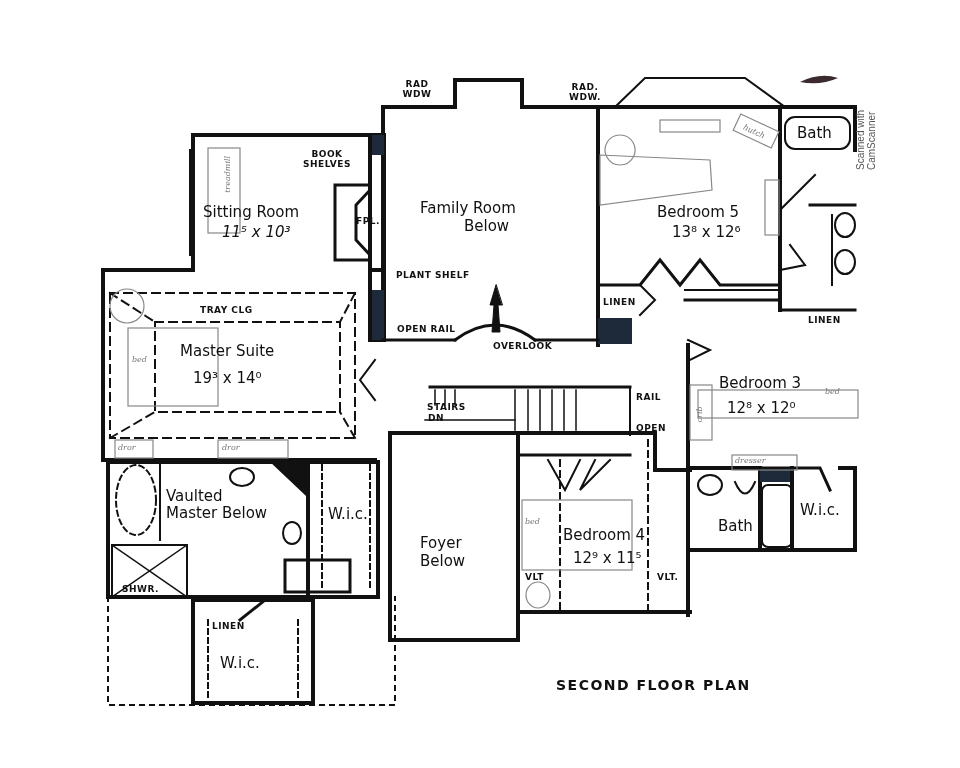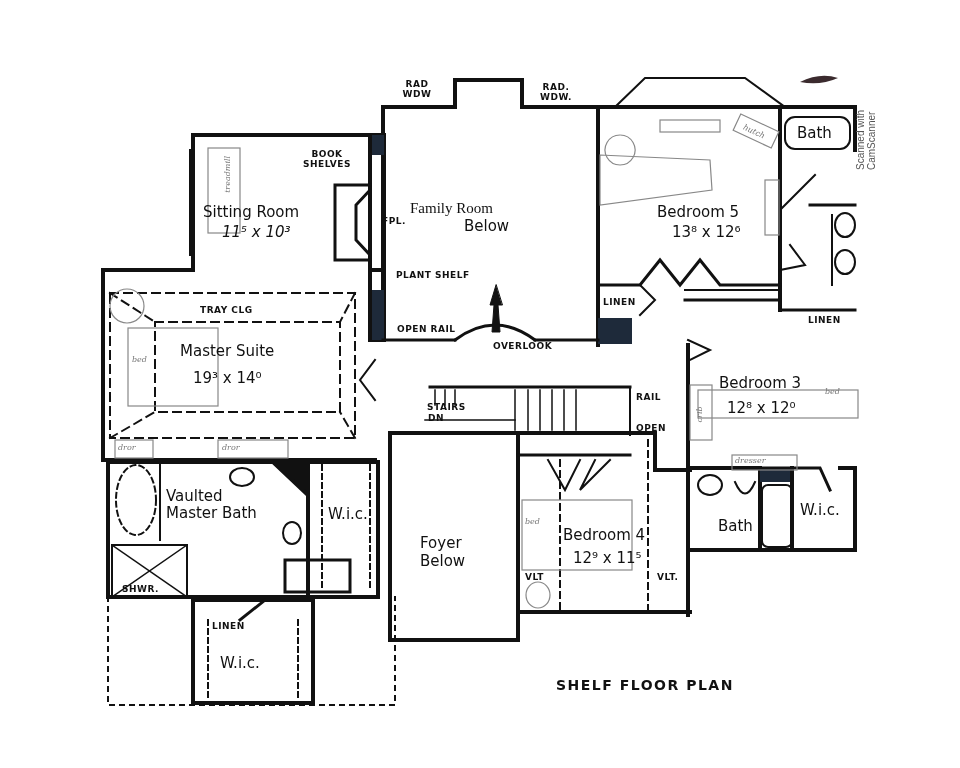--- a/index.html
+++ b/index.html
@@ -149,25 +149,25 @@
     <rect x="115" y="440" width="38" height="18"></rect>
     <rect x="218" y="440" width="70" height="18"></rect>
   </g>
 
   <path d="M800,82 Q820,72 838,78 Q820,86 800,82 Z" fill="#3b2b2e"></path>
 </svg>
 
 <div class="lbl room" style="left:203px;top:204px;">Sitting Room</div>
 <div class="lbl dim" style="left:222px;top:224px;font-style:italic;">11⁵ x 10³</div>
 <div class="lbl small" style="left:302px;top:150px;width:50px;white-space:normal;">BOOK SHELVES</div>
-<div class="lbl small" style="left:345px;top:217px;padding-left:37px;">FPL.</div>
+<div class="lbl small" style="left:356px;top:217px;">FPL.</div>
 
 <div class="lbl small" style="left:402px;top:80px;width:30px;white-space:normal;">RAD WDW</div>
-<div class="lbl small" style="left:540px;top:83px;width:32px;white-space:normal;">RAD. WDW.</div>
-<div class="lbl room" style="left:410px;top:200px;font-family:Liberation Serif, serif;">Family Room</div>
+<div class="lbl small" style="left:569px;top:83px;width:32px;white-space:normal;">RAD. WDW.</div>
+<div class="lbl room" style="left:420px;top:200px;">Family Room</div>
 <div class="lbl room" style="left:464px;top:218px;">Below</div>
 
 <div class="lbl room" style="left:657px;top:204px;">Bedroom 5</div>
 <div class="lbl dim" style="left:672px;top:224px;">13⁸ x 12⁶</div>
 <div class="lbl room" style="left:797px;top:125px;">Bath</div>
 
 <div class="lbl small" style="left:396px;top:271px;">PLANT SHELF</div>
 <div class="lbl small" style="left:397px;top:325px;">OPEN RAIL</div>
 <div class="lbl small" style="left:493px;top:342px;">OVERLOOK</div>
 <div class="lbl small" style="left:636px;top:383px;margin-top:41px;">OPEN</div>
@@ -178,21 +178,21 @@
 <div class="lbl small" style="left:808px;top:316px;">LINEN</div>
 
 <div class="lbl small" style="left:200px;top:306px;">TRAY CLG</div>
 <div class="lbl room" style="left:180px;top:343px;">Master Suite</div>
 <div class="lbl dim" style="left:193px;top:370px;">19³ x 14⁰</div>
 
 <div class="lbl room" style="left:719px;top:375px;">Bedroom 3</div>
 <div class="lbl dim" style="left:727px;top:400px;">12⁸ x 12⁰</div>
 
 <div class="lbl room" style="left:166px;top:488px;text-align:left;">Vaulted</div>
-<div class="lbl room" style="left:166px;top:505px;text-align:left;">Master Bath</div>
+<div class="lbl room" style="left:166px;top:505px;text-align:left;">Master Below</div>
 <div class="lbl small" style="left:122px;top:585px;">SHWR.</div>
 <div class="lbl room" style="left:328px;top:506px;">W.i.c.</div>
 <div class="lbl small" style="left:212px;top:622px;">LINEN</div>
 <div class="lbl room" style="left:220px;top:655px;">W.i.c.</div>
 
 <div class="lbl room" style="left:420px;top:535px;">Foyer</div>
 <div class="lbl room" style="left:420px;top:553px;">Below</div>
 
 <div class="lbl room" style="left:563px;top:527px;">Bedroom 4</div>
 <div class="lbl dim" style="left:573px;top:550px;">12⁹ x 11⁵</div>
@@ -205,14 +205,14 @@
 <div class="lbl hand" style="left:210px;top:170px;transform:rotate(-90deg);">treadmill</div>
 <div class="lbl hand" style="left:742px;top:128px;transform:rotate(25deg);">hutch</div>
 <div class="lbl hand" style="left:132px;top:356px;">bed</div>
 <div class="lbl hand" style="left:118px;top:444px;">dror</div>
 <div class="lbl hand" style="left:222px;top:444px;">dror</div>
 <div class="lbl hand" style="left:825px;top:388px;">bed</div>
 <div class="lbl hand" style="left:692px;top:410px;transform:rotate(-90deg);">crib</div>
 <div class="lbl hand" style="left:735px;top:457px;">dresser</div>
 <div class="lbl hand" style="left:525px;top:518px;">bed</div>
 
-<div class="lbl title" style="left:556px;top:678px;">SHELF FLOOR PLAN</div>
+<div class="lbl title" style="left:556px;top:678px;">SECOND FLOOR PLAN</div>
 <div class="scan" style="left:855px;top:170px;">Scanned with CamScanner</div>
 
 </body></html>

